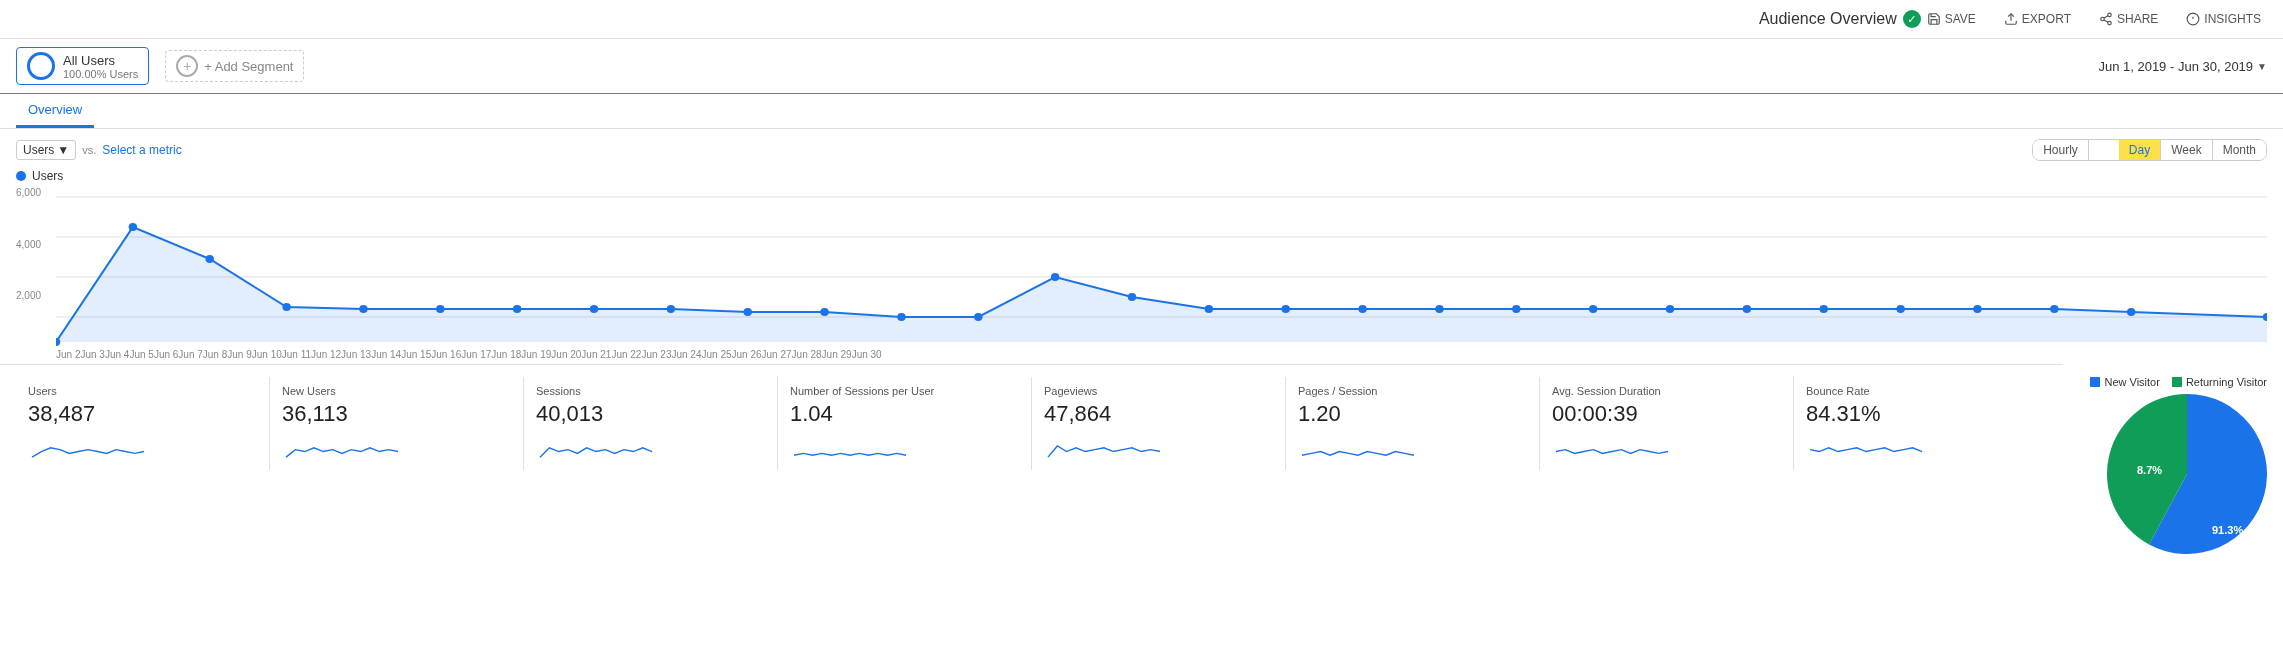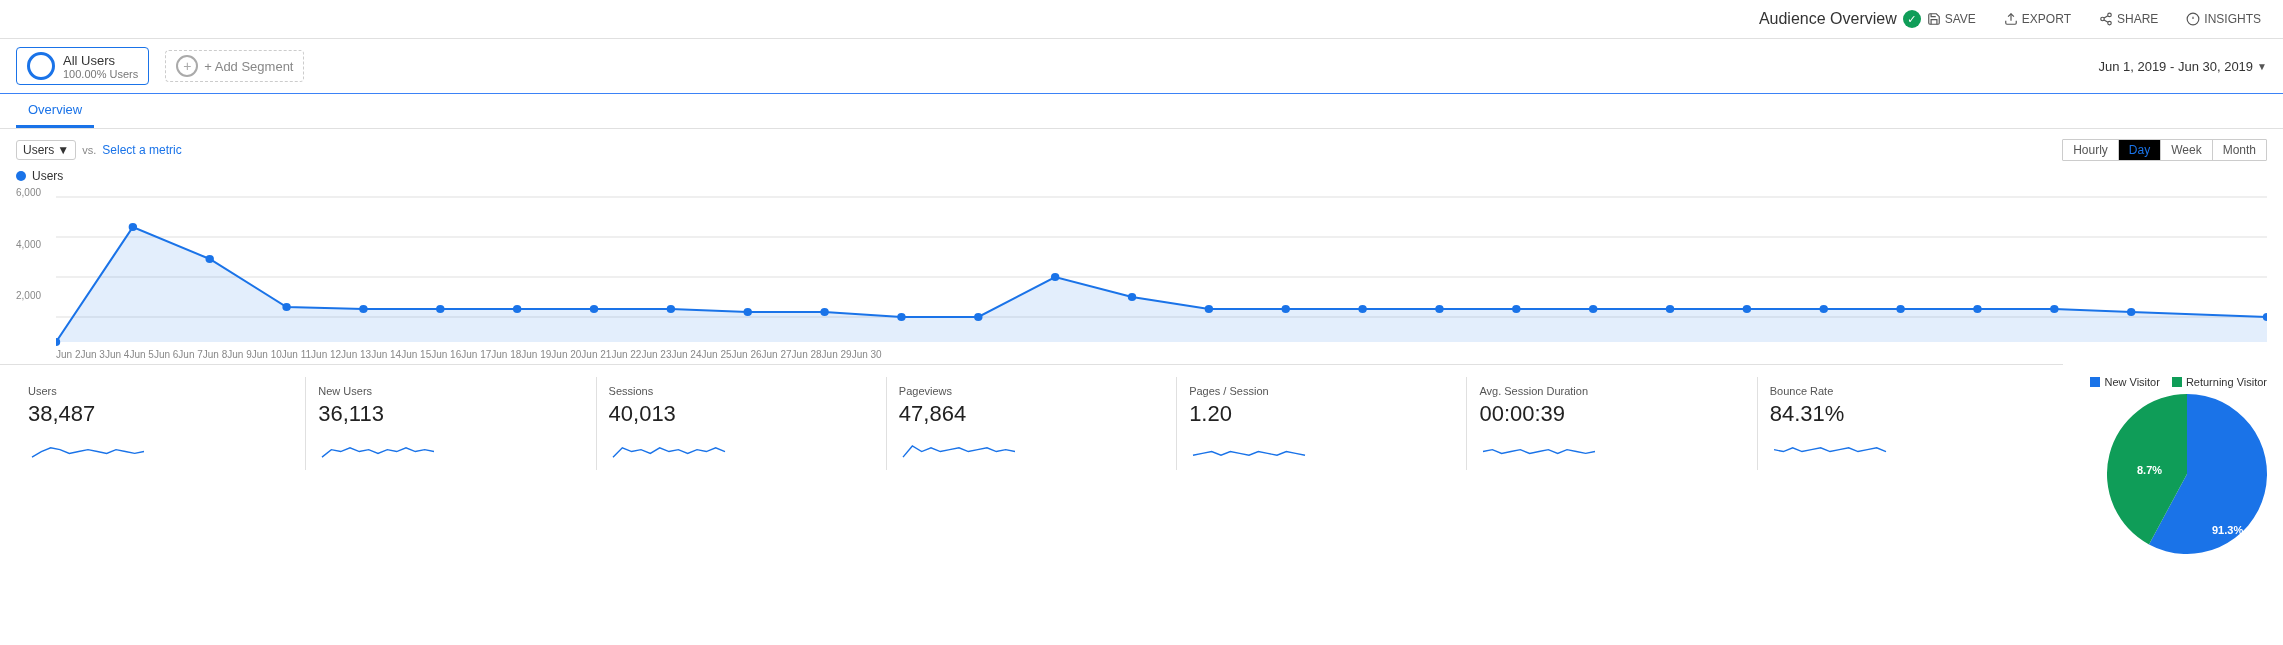--- a/index.html
+++ b/index.html
@@ -136,35 +136,35 @@
       cursor: pointer;
       display: flex;
       align-items: center;
       gap: 3px;
     }
     .vs-label { color: #888; font-size: 11px; }
     .select-metric { color: #1a73e8; font-size: 12px; cursor: pointer; }
     .time-toggle {
       display: flex;
       border: 1px solid #ccc;
-      border-radius: 1px;
+      border-radius: 8px;
       overflow: hidden;
       align-items: center;
     }
     .time-btn {
       padding: 3px 10px;
       font-size: 12px;
       border: none;
       background: #fff;
       cursor: pointer;
       border-right: 1px solid #ccc;
       color: #555;
     }
     .time-btn:last-child { border-right: none; }
-    .time-btn.active { background: #000000; color: #1a73e8; font-weight: 500; }
+    .time-btn.active { background: #fde047; color: #1a73e8; font-weight: 500; margin-left: 30px; }
     
     .chart-area {
       padding: 0 16px 0;
       position: relative;
     }
     .chart-legend {
       display: flex;
       align-items: center;
       gap: 6px;
       padding: 4px 16px;
@@ -439,20 +439,27 @@
       </div>
 
       <div class="metric-card">
         <div class="metric-label">Sessions</div>
         <div class="metric-value">40,013</div>
         <svg class="metric-sparkline" viewBox="0 0 120 30" width="120" height="30">
           <polyline points="0,28 10,18 20,22 30,20 40,24 50,18 60,22 70,20 80,24 90,20 100,22 110,18 120,22" fill="none" stroke="#1a73e8" stroke-width="1.5"></polyline>
         </svg>
       </div>
 
+      <div class="metric-card">
+        <div class="metric-label">Number of Sessions per User</div>
+        <div class="metric-value">1.04</div>
+        <svg class="metric-sparkline" viewBox="0 0 120 30" width="120" height="30">
+          <polyline points="0,26 10,24 20,26 30,24 40,26 50,24 60,26 70,24 80,26 90,24 100,26 110,24 120,26" fill="none" stroke="#1a73e8" stroke-width="1.5"></polyline>
+        </svg>
+      </div>
 
       <div class="metric-card">
         <div class="metric-label">Pageviews</div>
         <div class="metric-value">47,864</div>
         <svg class="metric-sparkline" viewBox="0 0 120 30" width="120" height="30">
           <polyline points="0,28 10,16 20,22 30,18 40,22 50,20 60,18 70,22 80,20 90,18 100,22 110,20 120,22" fill="none" stroke="#1a73e8" stroke-width="1.5"></polyline>
         </svg>
       </div>
 
       <div class="metric-card">

